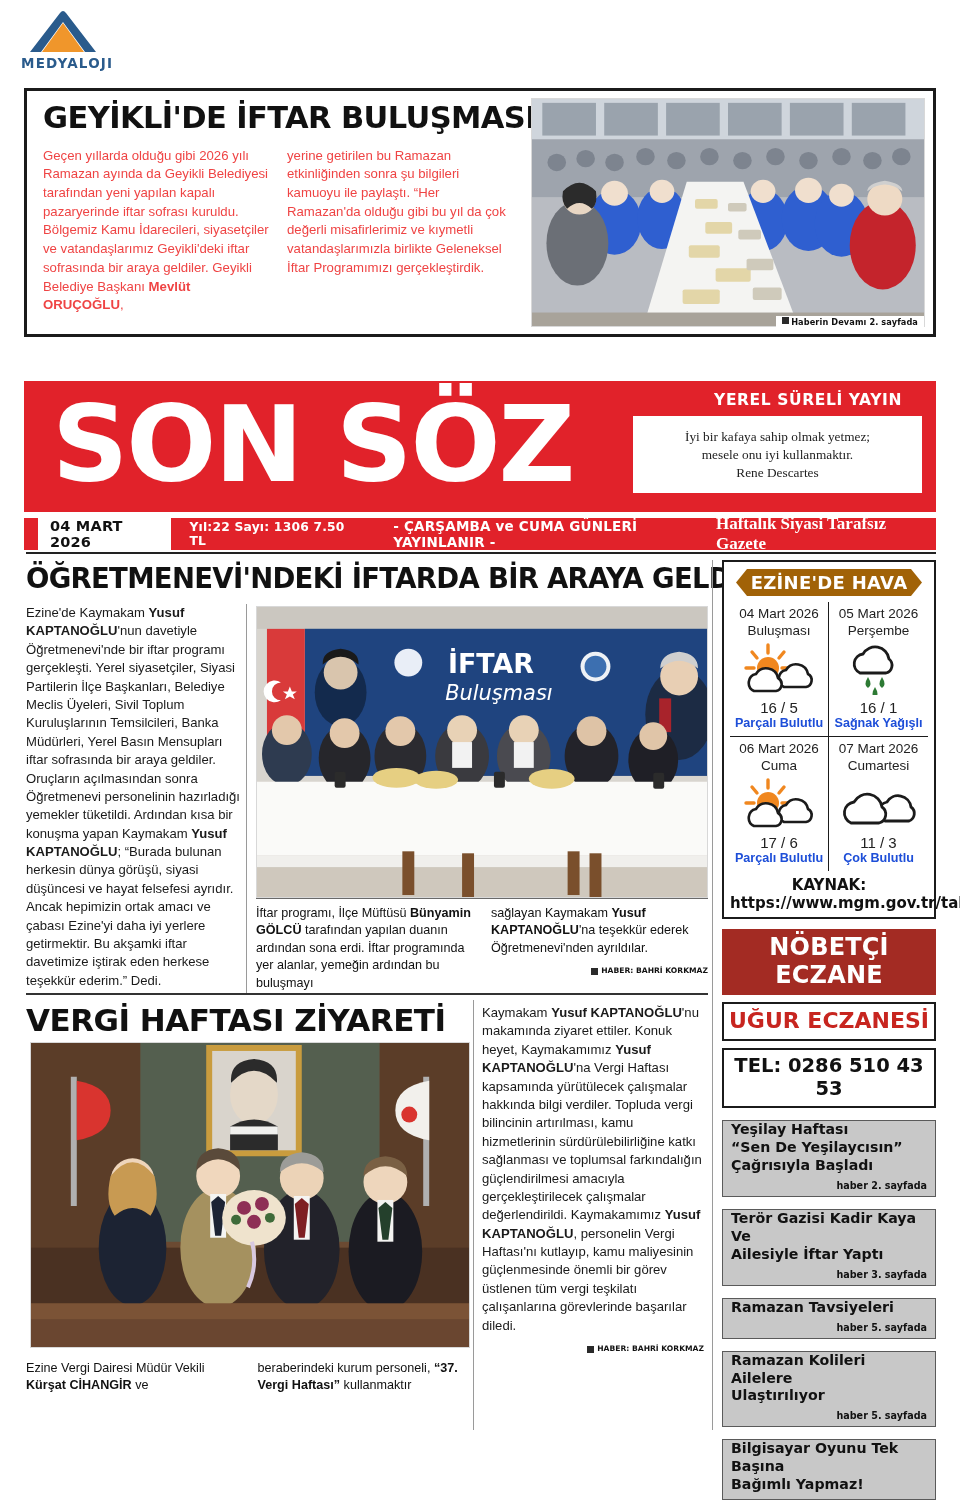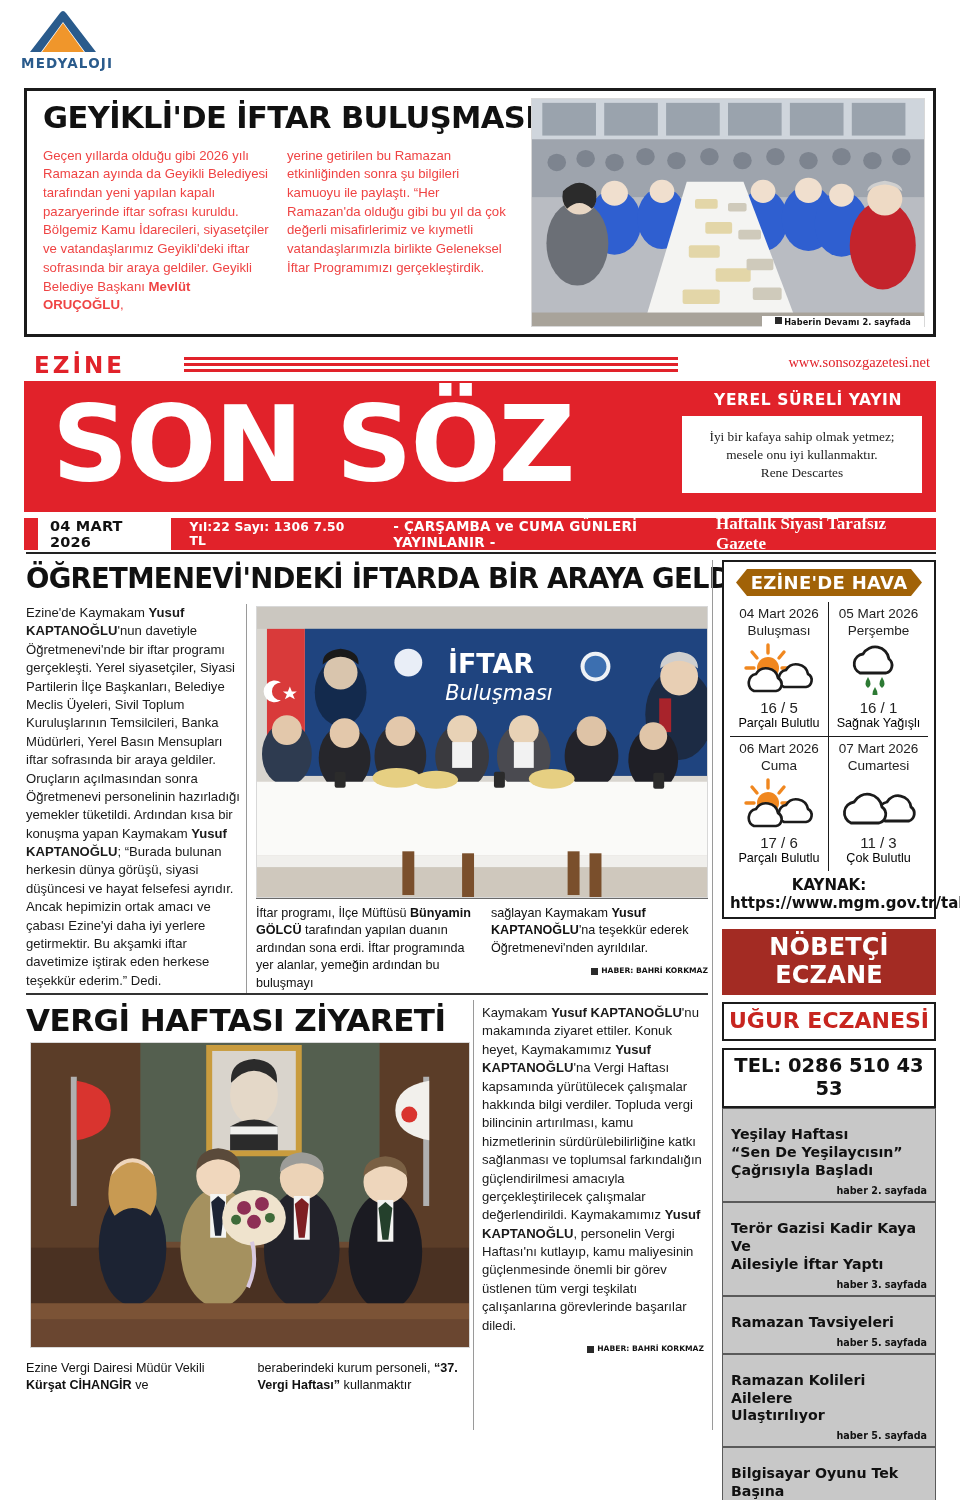--- a/index.html
+++ b/index.html
@@ -42,21 +42,21 @@
   .top-col { width: 226px; }
   .photo {
     width: 100%; height: 100%;
     background: #cfcfcf; position: relative; overflow: hidden;
     border: 1px solid #d8d8d8;
   }
   .cont-note {
     position: absolute; right: 9px; bottom: 6px;
     font-size: 8.2px; font-weight: 700; color: #111; letter-spacing: .1px;
     font-family: "DejaVu Sans", sans-serif;
-    display: flex; align-items: flex-start; gap: 2px; background: #fff; padding: 1px 13px;
+    display: flex; align-items: flex-start; gap: 2px; background: #fff; padding: 1px 6px;
   }
   .sq { width: 7px; height: 7px; background: #2a2a2a; display: inline-block; }
 
   
   .ezine-row {
     position: absolute; left: 24px; top: 352px; width: 912px; height: 28px;
   }
   .ezine-word {
     position: absolute; left: 10px; top: 0;
     font-family: "DejaVu Sans", sans-serif; font-weight: 700;
@@ -77,21 +77,21 @@
     position: absolute; left: 28px; top: -4px;
     font-family: "DejaVu Sans", sans-serif; font-weight: 700;
     font-size: 106px; line-height: 1.28; color: #fff; letter-spacing: -2px;
   }
   .yerel {
     position: absolute; right: 34px; top: 10px;
     font-family: "DejaVu Sans", sans-serif; font-weight: 700;
     font-size: 15.5px; letter-spacing: .6px; color: #fff;
   }
   .quotebox {
-    position: absolute; right: 14px; top: 35px; width: 240px; height: 77px;
+    position: absolute; right: 14px; top: 35px; width: 289px; height: 77px;
     background: #fff; display: flex; flex-direction: column;
     align-items: center; justify-content: center; gap: 2px;
   }
   .quotebox span {
     font-family: "Liberation Serif", serif; font-size: 13.3px; color: #222; text-align: center;
   }
 
   .datebar {
     position: absolute; left: 24px; top: 518px; width: 912px; height: 32px;
     background: #E1222A; display: flex; align-items: center;
@@ -168,21 +168,21 @@
     font-family: "DejaVu Sans", sans-serif; font-weight: 700; font-size: 18px; letter-spacing: .3px;
   }
   .wgrid { display: grid; grid-template-columns: 1fr 1fr; }
   .wcell { padding: 4px 2px 6px; text-align: center; position: relative; }
   .wcell.br { border-right: 1.5px solid #1b1b1b; }
   .wcell.bb { border-bottom: 1.5px solid #1b1b1b; }
   .wdate { font-size: 13.5px; color: #222; line-height: 1.18; }
   .wday { font-size: 13.5px; color: #222; line-height: 1.28; margin-bottom: 2px; }
   .wicon { height: 56px; display: flex; align-items: center; justify-content: center; }
   .wtemp { font-size: 15px; color: #222; margin-top: 2px; }
-  .wdesc { font-size: 12.6px; color: #000000; }
+  .wdesc { font-size: 12.6px; color: #1d4ed8; font-weight: bold; }
   .wsource {
     text-align: center; font-family: "DejaVu Sans", sans-serif;
     font-weight: 700; font-size: 15px; color: #111; padding: 5px 0 1px;
   }
 
   .pharm-title {
     margin-top: 10px; background: #A32B23; color: #fff; text-align: center;
     font-family: "DejaVu Sans", sans-serif; font-weight: 700; font-size: 24px;
     padding: 4px 0 6px; letter-spacing: .2px;
   }
@@ -191,22 +191,22 @@
     font-family: "DejaVu Sans", sans-serif; font-weight: 700; font-size: 22px;
     color: #C7251F; padding: 4px 0 6px;
   }
   .pharm-tel {
     margin-top: 7px; border: 2px solid #1b1b1b; text-align: center;
     font-family: "DejaVu Sans", sans-serif; font-weight: 700; font-size: 19.5px;
     color: #111; padding: 4px 0 6px;
   }
 
   .teaser {
-    background: #c8c8c8; border: 1.5px solid #5a5a5a;
-    padding: 17px 8px 5px;
+    margin-top: 12px; background: #c8c8c8; border: 1.5px solid #5a5a5a;
+    padding: 0 8px 5px;
   }
   .teaser-title {
     font-family: "DejaVu Sans", sans-serif; font-weight: 700;
     font-size: 14.2px; line-height: 1.26; color: #111;
   }
   .teaser-page {
     text-align: right; font-family: "DejaVu Sans", sans-serif;
     font-weight: 700; font-size: 9.6px; color: #111; margin-top: 5px;
   }
 
@@ -304,29 +304,20 @@
           <rect y="222" width="380" height="14" fill="#a8a39a"></rect>
         </svg>
       </div>
       <div class="cont-note">
         <span class="sq"></span>
         <span>Haberin Devamı 2. sayfada</span>
       </div>
     </div>
   </div>
 
-  <div class="ezine-row">
-    <div class="ezine-word">EZİNE</div>
-    <div class="ezine-rules">
-        <div></div>
-        <div></div>
-        <div></div>
-      </div>
-    <div class="ezine-url">www.sonsozgazetesi.net</div>
-  </div>
 
   <div class="masthead">
     <div class="masthead-title">SON SÖZ</div>
     <div class="yerel">YEREL SÜRELİ YAYIN</div>
     <div class="quotebox">
       <span>İyi bir kafaya sahip olmak yetmez;</span>
       <span>mesele onu iyi kullanmaktır.</span>
       <span>Rene Descartes</span>
     </div>
   </div>

